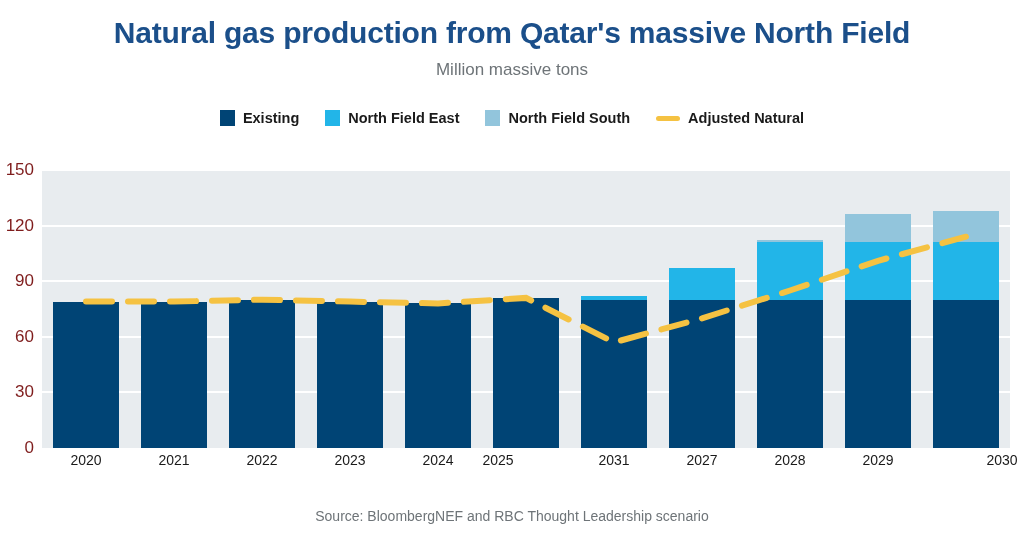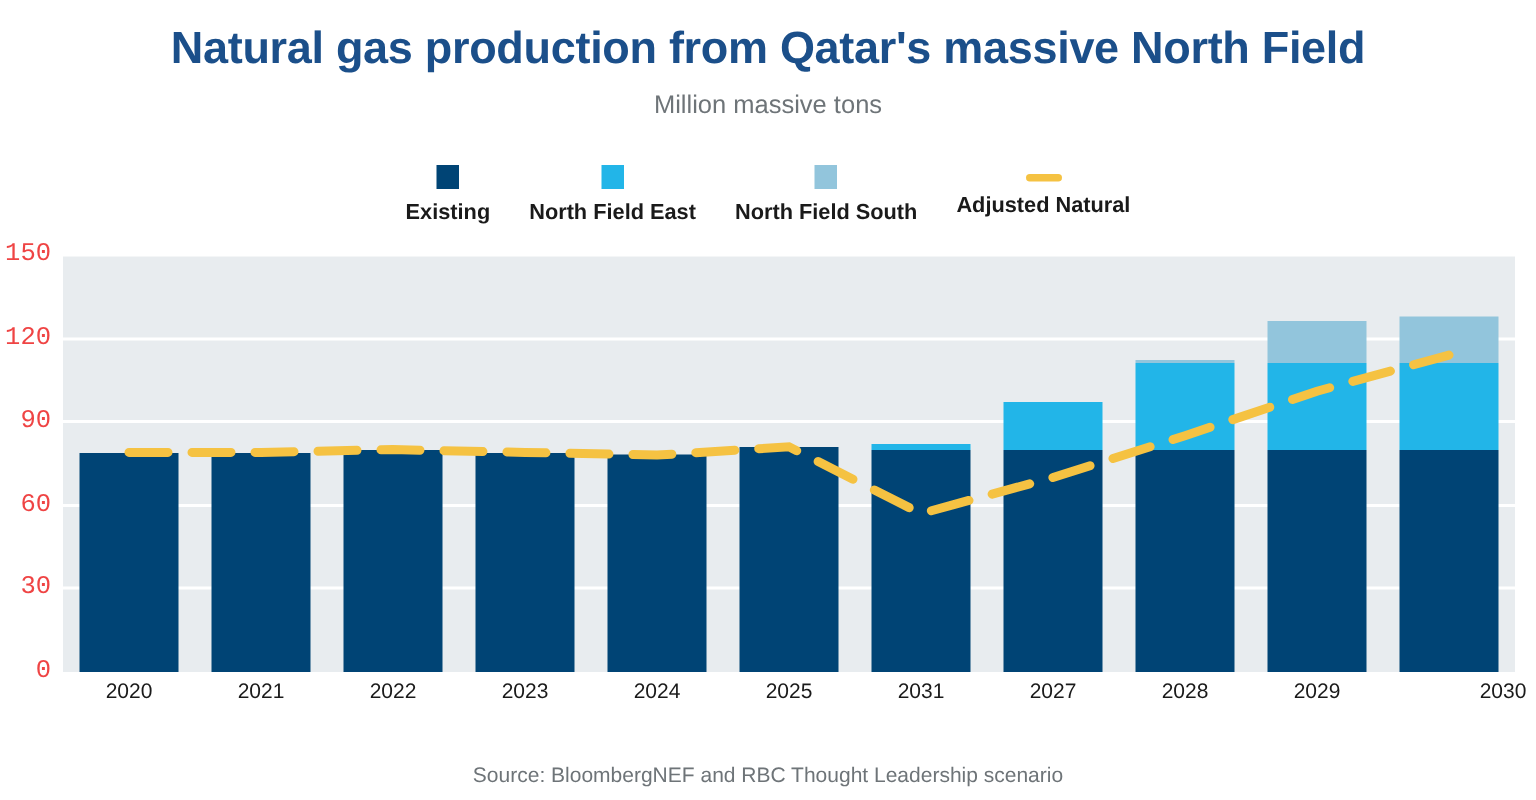--- a/index.html
+++ b/index.html
@@ -28,41 +28,41 @@
     font-weight:400;
     color:#6E7478;
   }
 
   
   .legend{
     position:absolute;left:0;top:110px;width:1024px;
     display:flex;justify-content:center;align-items:center;
     gap:26px;
   }
-  .legend-item{display:flex;align-items:center;gap:8px;flex-direction:column;}
+  .legend-item{display:flex;align-items:center;gap:8px;}
   .legend-swatch{width:15px;height:16px;display:block;}
   .legend-dash{width:24px;height:5px;border-radius:3px;display:block;}
   .legend-label{
     font-size:14.5px;font-weight:700;color:#1A1A1A;white-space:nowrap;
   }
 
   
   .plot-area{
     position:absolute;
     left:42px;top:170px;
     width:968px;height:278px;
     background:#E8ECEF;
   }
   .gridline{
     position:absolute;left:0;width:100%;height:2px;background:#FFFFFF;
   }
   .y-axis-labels{position:absolute;left:0;top:170px;width:34px;height:278px;}
   .y-axis-labels span{
     position:absolute;right:0;width:34px;text-align:right;
-    font-size:17px;color:#ef4444;transform:translateY(-50%);font-family:Liberation Mono, monospace;
+    font-size:17px;color:#7f1d1d;transform:translateY(-50%);
   }
 
   .bars-layer{position:absolute;left:0;top:0;width:100%;height:100%;}
   .bar-group{position:absolute;bottom:0;}
   .seg{position:absolute;left:0;width:100%;}
   .seg-existing{background:#004475;}
   .seg-nfe{background:#22B5E8;}
   .seg-nfs{background:#92C5DC;}
 
   .line-layer{position:absolute;left:0;top:0;width:100%;height:100%;pointer-events:none;}
@@ -175,21 +175,21 @@
         <path d="M44.0,131.6 L132.0,131.6 L220.0,129.7 L308.0,131.6 L396.0,133.4 L484.0,127.9 L572.0,172.4 L660.0,148.3 L748.0,120.5 L836.0,90.8 L924.0,66.7" fill="none" stroke="#F5C242" stroke-width="6" stroke-linecap="round" stroke-dasharray="26 16"></path>
       </svg>
   </div>
 
   <div class="x-axis-labels" id="x-axis-labels">
       <span style="left: 44px;">2020</span>
       <span style="left: 132px;">2021</span>
       <span style="left: 220px;">2022</span>
       <span style="left: 308px;">2023</span>
       <span style="left: 396px;">2024</span>
-      <span style="left: 484px;">2025</span>
+      <span style="left: 456px;">2025</span>
       <span style="left: 572px;">2031</span>
       <span style="left: 660px;">2027</span>
       <span style="left: 748px;">2028</span>
       <span style="left: 836px;">2029</span>
       <span style="left: 960px;">2030</span>
     </div>
 
   <div class="source-note">Source: BloombergNEF and RBC Thought Leadership scenario</div>
 </div>
 

